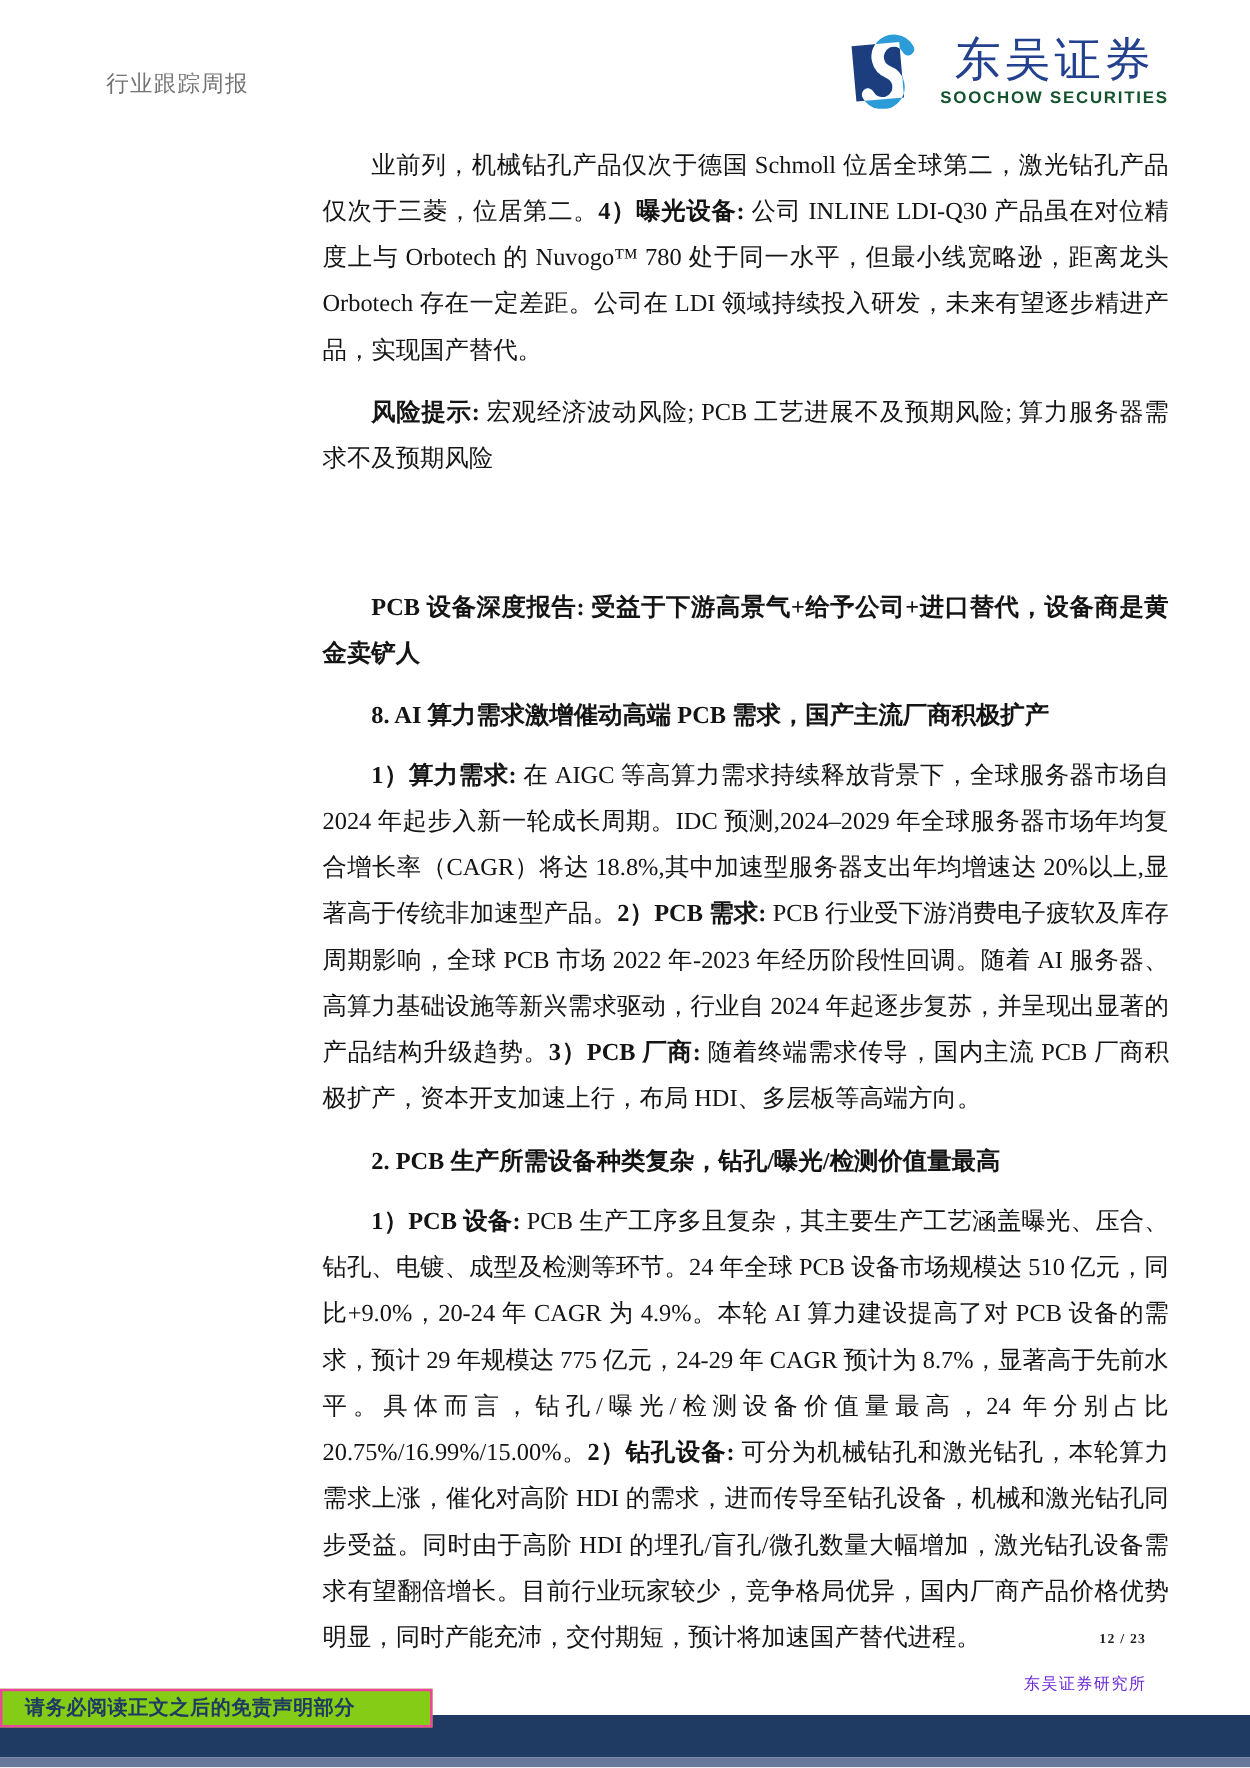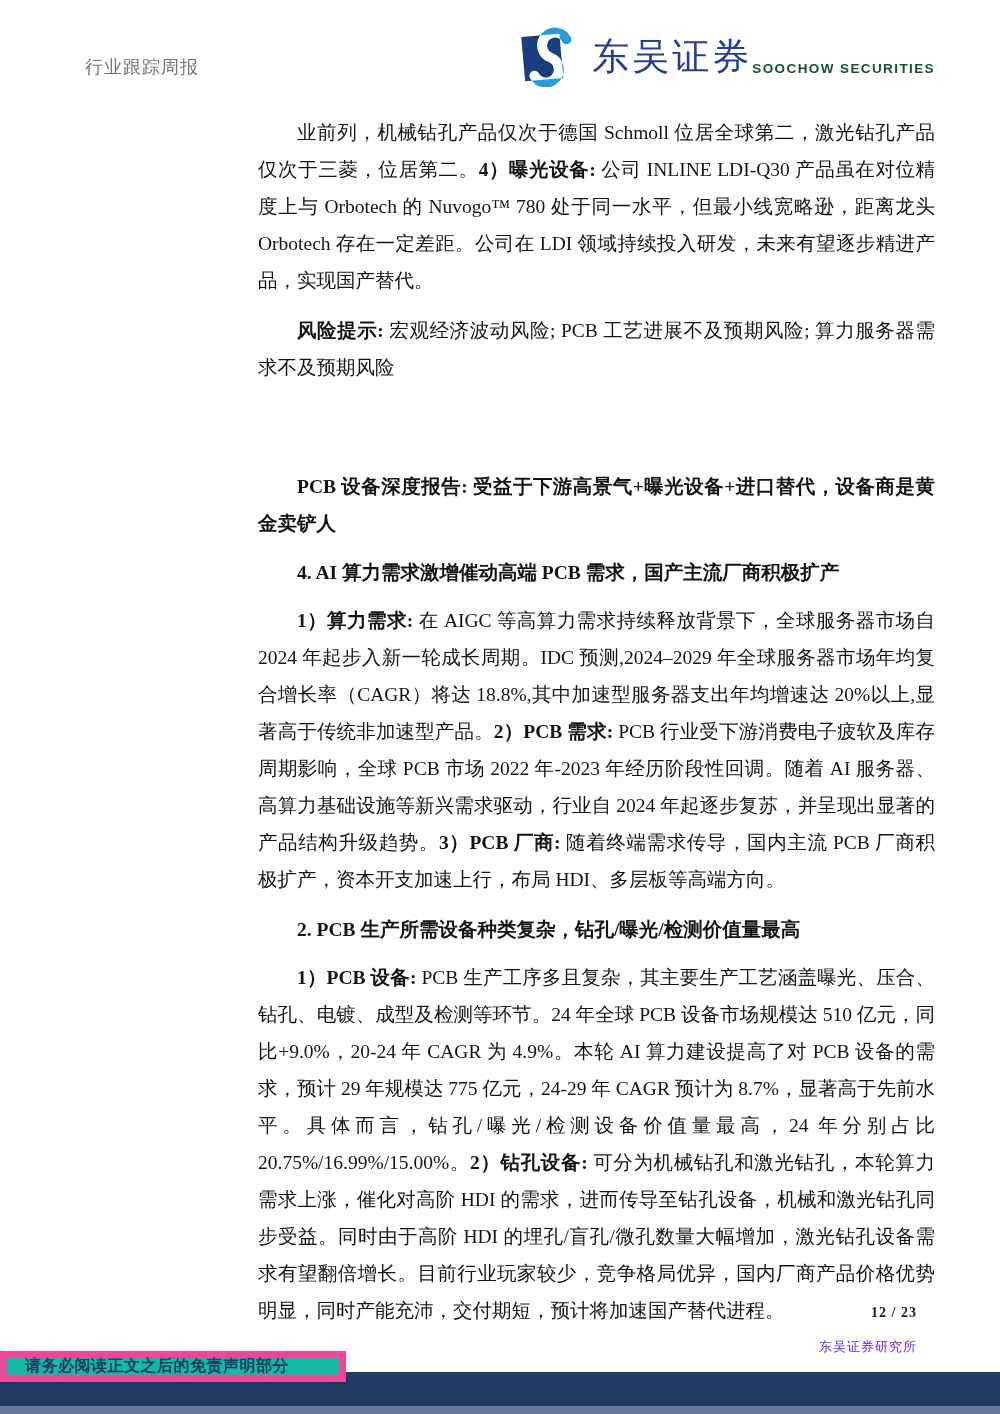--- a/index.html
+++ b/index.html
@@ -14,21 +14,21 @@
   
   .report-type{
     position:absolute;left:85px;top:55px;
     font-size:18px;color:#737373;letter-spacing:1px;
   }
   .logo{
     position:absolute;top:27px;right:65px;
     display:flex;align-items:center;gap:10px;
   }
   .logo-mark{width:62px;height:60px;display:block;}
-  .logo-text{display:flex;align-items:flex-end;}
+  .logo-text{display:flex;flex-direction:column;align-items:center;}
   .brand-cn{
     font-size:37px;line-height:38px;color:#24418f;
     font-family:"Liberation Serif",serif;letter-spacing:3px;white-space:nowrap;
   }
   .brand-en{
     font-size:13.5px;font-weight:bold;color:#14532d;
     font-family:"Liberation Sans","DejaVu Sans",sans-serif;
     letter-spacing:1.4px;margin-top:2px;white-space:nowrap;
   }
   
@@ -37,37 +37,37 @@
     font-size:19.5px;line-height:37px;text-align:justify;
   }
   .content p{margin:0;text-indent:2em;}
   .para-gap{margin-bottom:13px !important;}
   .h-main{font-weight:bold;margin-top:82px !important;margin-bottom:6px !important;}
   .h-sub{font-weight:bold;margin-top:12px !important;margin-bottom:11px !important;}
   .content b{font-weight:bold;}
   
   .page-num{
     position:absolute;top:1305px;right:83px;
-    font-size:14px;font-weight:bold;color:#1b1b1b;letter-spacing:1px;
+    font-size:11px;font-weight:bold;color:#1b1b1b;letter-spacing:1px;
   }
   .institute{
     position:absolute;top:1338px;right:83px;
     font-size:13px;color:#6d28d9;letter-spacing:1px;
   }
   .bottom-bar{
     position:absolute;left:0;top:1372px;width:1000px;height:34px;
     background:#1f3a63;
   }
   .bottom-strip{
     position:absolute;left:0;top:1406px;width:1000px;height:8px;
     background:#68789a;
   }
   .disclaimer-box{
     position:absolute;left:0;top:1351px;width:346px;height:31px;
-    background:#14b8a6;border:7px solid #ec4899;box-sizing:border-box;
+    background:#84cc16;border:2px solid #ec4899;box-sizing:border-box;
     z-index:2;display:flex;align-items:center;
   }
   .disclaimer-box span{
     padding-left:18px;font-size:16px;font-weight:bold;color:#1e3a63;
     letter-spacing:0.5px;white-space:nowrap;
   }
 </style>
 </head>
 <body>
 
@@ -94,23 +94,23 @@
     </div>
   </div>
 
   <div class="content">
 
     <p class="para-gap"><span>业前列，机械钻孔产品仅次于德国 Schmoll 位居全球第二，激光钻孔产品仅次于三菱，位居第二。</span><b>4）曝光设备: </b><span>公司 INLINE LDI-Q30 产品虽在对位精度上与 Orbotech 的 Nuvogo™ 780 处于同一水平，但最小线宽略逊，距离龙头 Orbotech 存在一定差距。公司在 LDI 领域持续投入研发，未来有望逐步精进产品，实现国产替代。</span></p>
 
 
     <p><b>风险提示: </b><span>宏观经济波动风险; PCB 工艺进展不及预期风险; 算力服务器需求不及预期风险</span></p>
 
-    <p class="h-main">PCB 设备深度报告: 受益于下游高景气+曝光设备+进口替代，设备商是黄金卖铲人</p>
+    <p class="h-main">PCB 设备深度报告: 受益于下游高景气+给予公司+进口替代，设备商是黄金卖铲人</p>
 
-    <p class="h-sub">4. AI 算力需求激增催动高端 PCB 需求，国产主流厂商积极扩产</p>
+    <p class="h-sub">8. AI 算力需求激增催动高端 PCB 需求，国产主流厂商积极扩产</p>
 
     <p class="para-gap"><b>1）算力需求: </b><span>在 AIGC 等高算力需求持续释放背景下，全球服务器市场自 2024 年起步入新一轮成长周期。IDC 预测,2024–2029 年全球服务器市场年均复合增长率（CAGR）将达 18.8%,其中加速型服务器支出年均增速达 20%以上,显著高于传统非加速型产品。</span><b>2）PCB 需求: </b><span>PCB 行业受下游消费电子疲软及库存周期影响，全球 PCB 市场 2022 年-2023 年经历阶段性回调。随着 AI 服务器、高算力基础设施等新兴需求驱动，行业自 2024 年起逐步复苏，并呈现出显著的产品结构升级趋势。</span><b>3）PCB 厂商: </b><span>随着终端需求传导，国内主流 PCB 厂商积极扩产，资本开支加速上行，布局 HDI、多层板等高端方向。</span></p>
 
     <p class="h-sub">2. PCB 生产所需设备种类复杂，钻孔/曝光/检测价值量最高</p>
 
     <p><b>1）PCB 设备: </b><span>PCB 生产工序多且复杂，其主要生产工艺涵盖曝光、压合、钻孔、电镀、成型及检测等环节。24 年全球 PCB 设备市场规模达 510 亿元，同比+9.0%，20-24 年 CAGR 为 4.9%。本轮 AI 算力建设提高了对 PCB 设备的需求，预计 29 年规模达 775 亿元，24-29 年 CAGR 预计为 8.7%，显著高于先前水平。具体而言，钻孔/曝光/检测设备价值量最高，24 年分别占比 20.75%/16.99%/15.00%。</span><b>2）钻孔设备: </b><span>可分为机械钻孔和激光钻孔，本轮算力需求上涨，催化对高阶 HDI 的需求，进而传导至钻孔设备，机械和激光钻孔同步受益。同时由于高阶 HDI 的埋孔/盲孔/微孔数量大幅增加，激光钻孔设备需求有望翻倍增长。目前行业玩家较少，竞争格局优异，国内厂商产品价格优势明显，同时产能充沛，交付期短，预计将加速国产替代进程。</span></p>
 
   </div>
 
   <div class="page-num">12  /  23</div>

